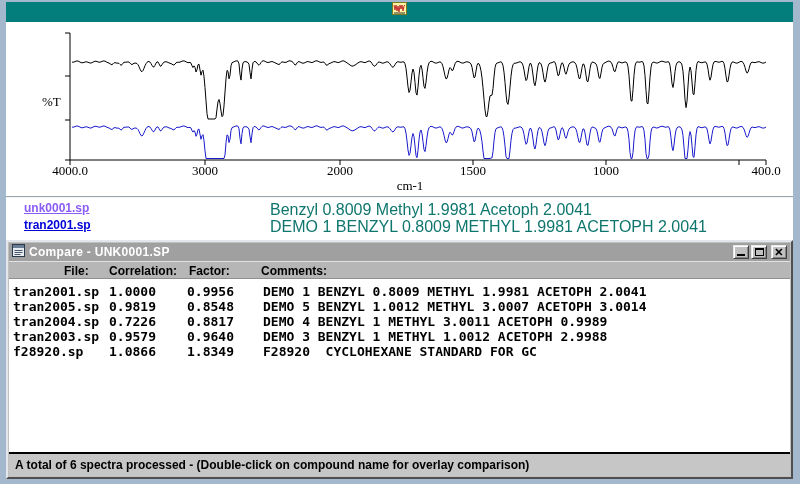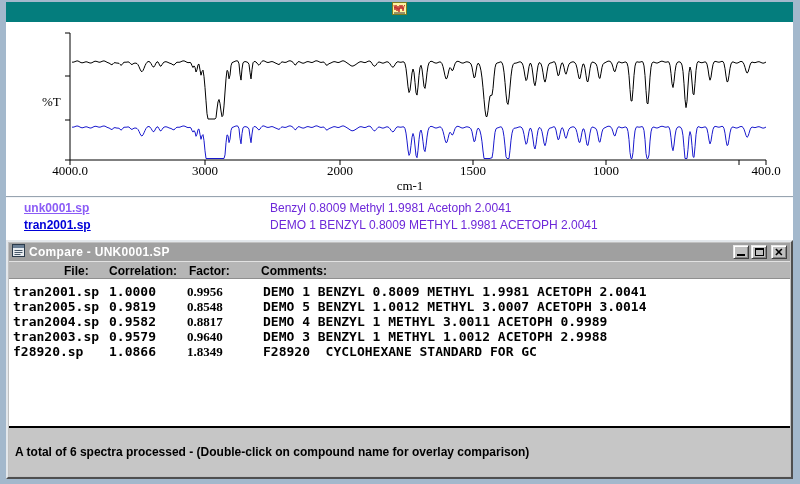--- a/index.html
+++ b/index.html
@@ -52,21 +52,21 @@
     border-top:1px solid #98a4b0; box-shadow:inset 0 1px 0 #f2f5f8;
     padding-top:3px;
   }
   .file-row { position:relative; height:17px; }
   .file-name {
     position:absolute; left:18px; top:1px;
     font-size:12px; font-weight:bold; text-decoration:underline; white-space:pre;
   }
   .file-desc {
     position:absolute; left:264px; top:1px;
-    font-size:12px; color:#6d28d9; white-space:pre;
+    font-size:16px; color:#0f766e; white-space:pre;
   }
   
   .compare-header {
     flex:0 0 18px; background:#b6b6b6; position:relative;
     border-top:1px solid #e2e2e2; border-bottom:1px solid #8f8f8f;
     font-size:12px; font-weight:bold; color:#000;
   }
   .compare-header span { position:absolute; top:2px; white-space:pre; }
   .hdr-file     { left:8px;padding-left:47px; }
   .hdr-corr     { left:100px; }
@@ -75,26 +75,26 @@
   .compare-table {
     flex:1 1 auto; background:#ffffff; position:relative;
     padding-top:5px; overflow:hidden;
     font-family:"DejaVu Sans Mono", monospace;
     font-size:13px; font-weight:bold; color:#000;
   }
   .cmp-row { position:relative; height:15px; line-height:15px; }
   .cmp-row span { position:absolute; top:0; white-space:pre; }
   .c-file     { left:4px; }
   .c-corr     { left:100px; }
-  .c-factor   { left:178px;font-family:Liberation Serif, serif; }
+  .c-factor   { left:178px; }
   .c-comments { left:254px; }
   
   .status-bar {
     flex:0 0 22px; background:#c6c6c6; border-top:2px solid #000;
-    display:flex; align-items:center; padding:17px 6px;
+    display:flex; align-items:center; padding:4px 6px;
     font-size:12px; font-weight:bold; color:#000; white-space:pre;
   }
 </style>
 </head>
 <body>
 
 <div class="graph-window">
   <div class="titlebar active">
     <span>
       <svg width="15" height="13" viewBox="0 0 15 13">
@@ -207,21 +207,21 @@
         <span class="c-comments">DEMO 1 BENZYL 0.8009 METHYL 1.9981 ACETOPH 2.0041</span>
       </div>
       <div class="cmp-row">
         <span class="c-file">tran2005.sp</span>
         <span class="c-corr">0.9819</span>
         <span class="c-factor">0.8548</span>
         <span class="c-comments">DEMO 5 BENZYL 1.0012 METHYL 3.0007 ACETOPH 3.0014</span>
       </div>
       <div class="cmp-row">
         <span class="c-file">tran2004.sp</span>
-        <span class="c-corr">0.9582</span>
+        <span class="c-corr">0.7226</span>
         <span class="c-factor">0.8817</span>
         <span class="c-comments">DEMO 4 BENZYL 1 METHYL 3.0011 ACETOPH 0.9989</span>
       </div>
       <div class="cmp-row">
         <span class="c-file">tran2003.sp</span>
         <span class="c-corr">0.9579</span>
         <span class="c-factor">0.9640</span>
         <span class="c-comments">DEMO 3 BENZYL 1 METHYL 1.0012 ACETOPH 2.9988</span>
       </div>
       <div class="cmp-row">

